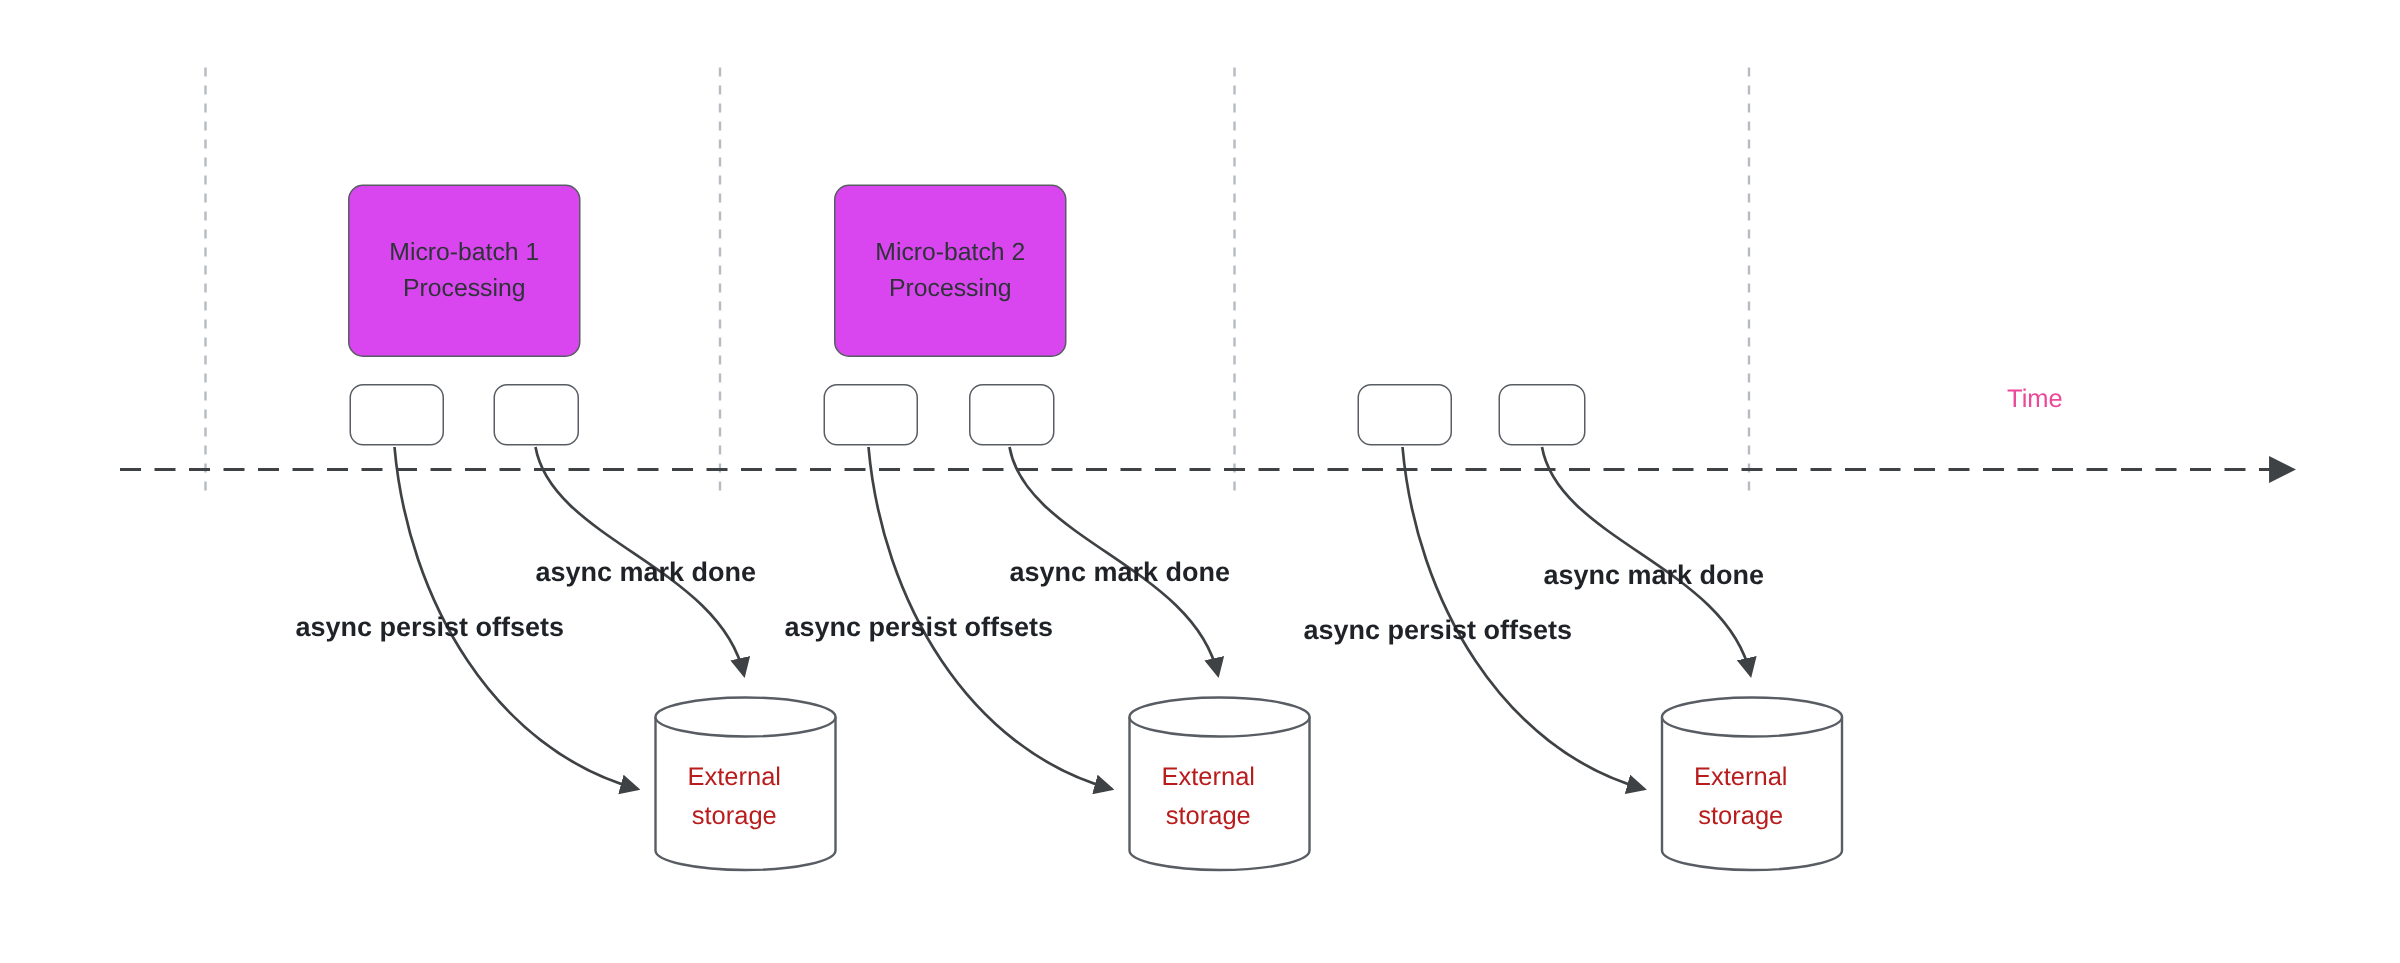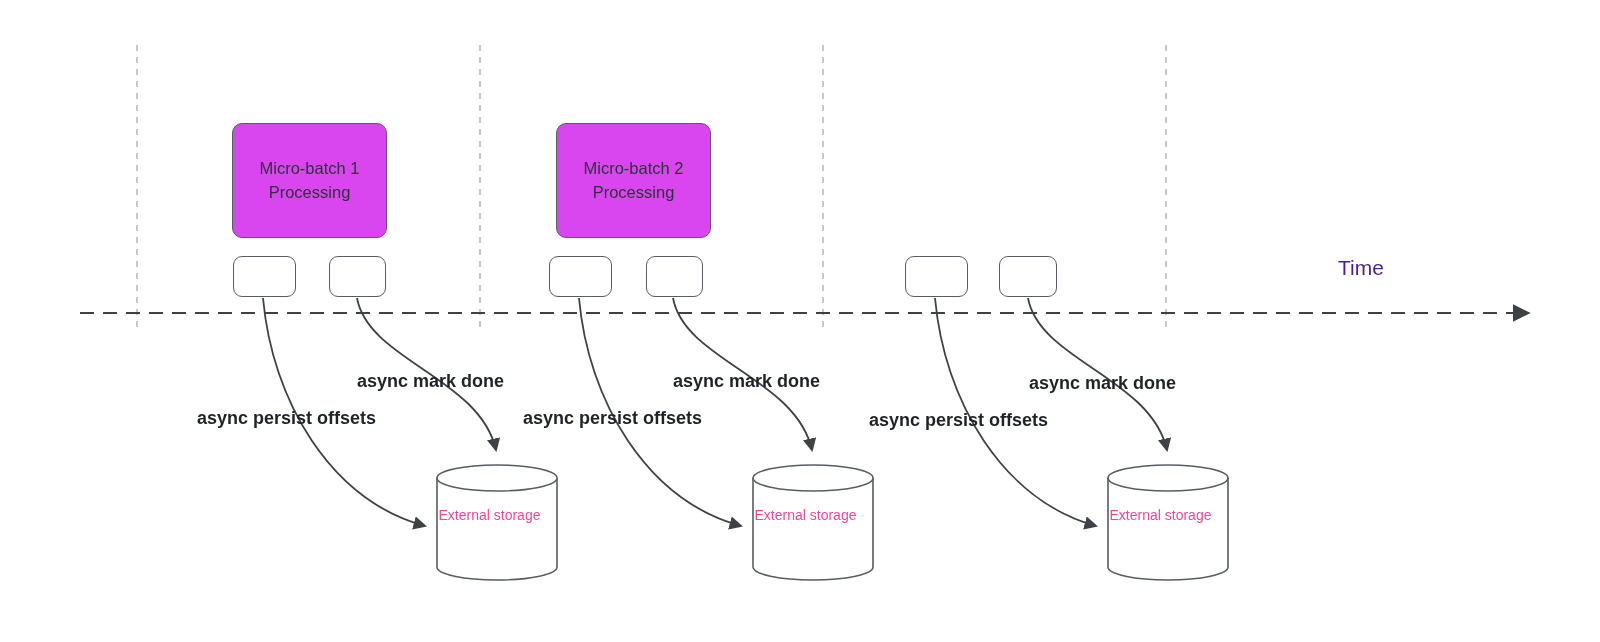--- a/index.html
+++ b/index.html
@@ -49,28 +49,28 @@
     position: absolute;
     font-size: 18px;
     font-weight: bold;
     color: #1f2328;
     white-space: nowrap;
   }
   .cyl-label {
     position: absolute;
     width: 105px;
     text-align: center;
-    font-size: 14px;
+    font-size: 17px;
     line-height: 1.5;
-    color: #ec4899;
+    color: #b91c1c;
   }
   .time-label {
     position: absolute;
-    font-size: 21px;
-    color: #4c1d95;
+    font-size: 17px;
+    color: #ec4899;
   }
 </style>
 </head>
 <body>
 
 <div class="canvas">
 
   <svg width="1600" height="642" viewBox="0 0 1600 642">
     <defs>
       <marker id="arrow" viewBox="0 0 10 10" refX="8.5" refY="5" markerWidth="7.5" markerHeight="7.5" orient="auto-start-reverse">

